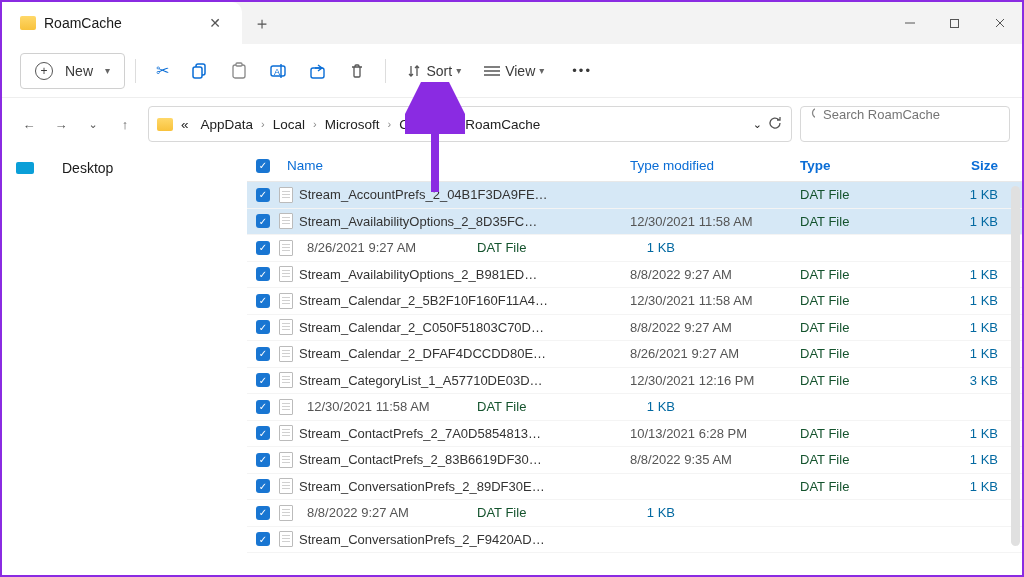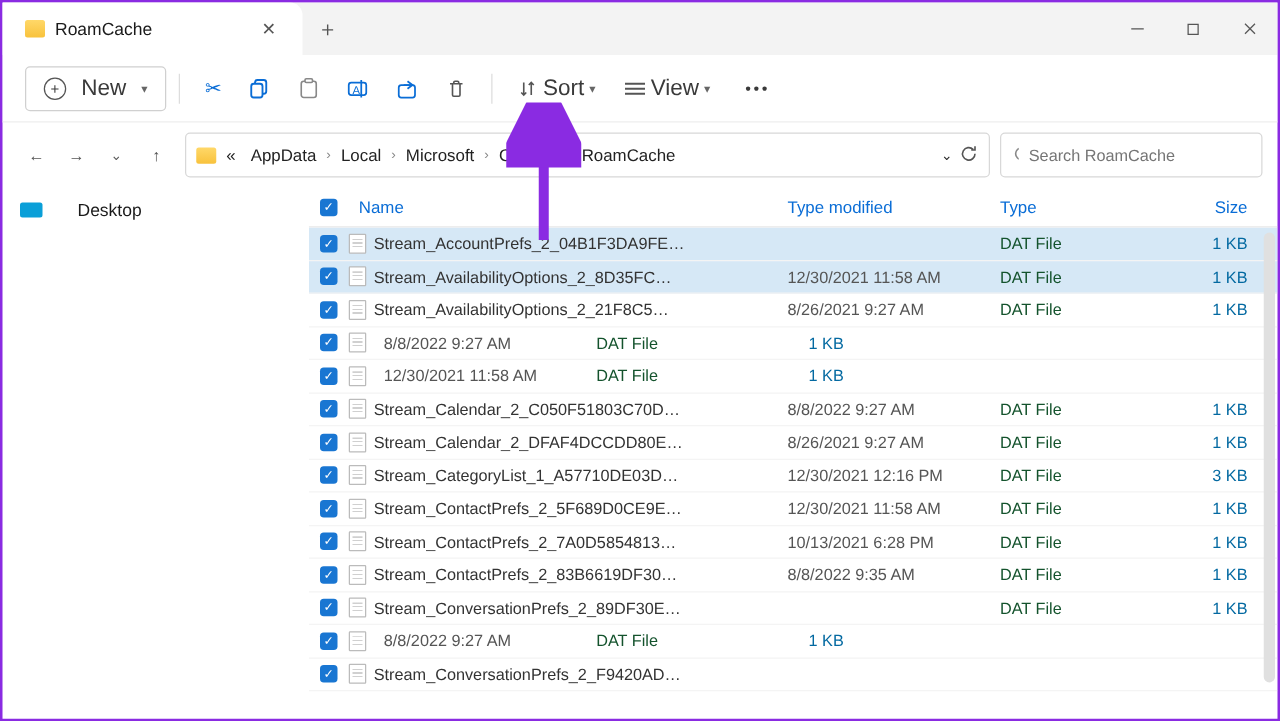--- a/index.html
+++ b/index.html
@@ -96,21 +96,21 @@
   }
   .chev {
     font-size: 10px; color: #666; margin-left: 4px;
   }
   .tb-sep {
     width: 1px; height: 24px;
     background: #ddd;
     margin: 0 8px;
   }
   .blue { color: #0a6dd6; }
-  .tb-label { font-size: 18px; margin-left: 4px; }
+  .tb-label { font-size: 14px; margin-left: 4px; }
 
   
   .addressbar {
     height: 52px;
     display: flex;
     align-items: center;
     padding: 0 12px;
     gap: 8px;
   }
   .nav-arrows {
@@ -141,21 +141,21 @@
   }
   .crumb { padding: 0 4px; cursor: pointer; white-space: nowrap; }
   .crumb-sep { color: #888; font-size: 11px; }
   .addr-right {
     margin-left: auto; display: flex; gap: 6px; align-items: center;
   }
   .searchbox {
     width: 210px; height: 36px;
     border: 1px solid #d8d8d8;
     border-radius: 4px;
-    display: flex; align-items: center;
+    display: flex; align-items: flex-start;
     padding: 0 10px; gap: 8px;
     color: #777;
   }
   .searchbox input {
     border: none; outline: none; flex: 1;
     font-size: 13px; color: #333;
     background: transparent;
   }
 
   
@@ -191,22 +191,22 @@
     height: 32px;
     align-items: center;
     border-bottom: 1px solid #e8e8e8;
     color: #0a6dd6;
     font-size: 13.5px;
   }
   .col { padding: 0 8px; }
   .col-check { width: 32px; display:flex; justify-content:center; }
   .col-name { flex: 1; }
   .col-date { width: 170px; }
-  .col-type { width: 150px; }
-  .col-size { width: 80px; text-align: right; padding-right: 24px; }
+  .col-type { width: 150px; font-weight: bold; }
+  .col-size { width: 80px; text-align: right; padding-right: 24px; font-weight: bold; }
 
   .rows { overflow-y: auto; height: calc(100% - 32px); }
   .row {
     display: flex; align-items: center;
     height: 26.5px;
     font-size: 13px;
     color: #333;
     border-bottom: 1px solid #f4f4f4;
   }
   .row.sel { background: #d6e8f6; }
@@ -417,35 +417,36 @@
           <span class="chk">✓</span>
           <span class="file-icon"></span>
           <span class="nm">Stream_AvailabilityOptions_2_8D35FC…</span>
           <span class="dm">12/30/2021 11:58 AM</span>
           <span class="tp">DAT File</span>
           <span class="sz">1 KB</span>
         </div>
         <div class="row">
           <span class="chk">✓</span>
           <span class="file-icon"></span>
-          <span class="nm">Stream_AvailabilityOptions_2_21F8C5…</span>
           <span class="dm">8/26/2021 9:27 AM</span>
           <span class="tp">DAT File</span>
           <span class="sz">1 KB</span>
         </div>
         <div class="row">
           <span class="chk">✓</span>
           <span class="file-icon"></span>
+          <span class="nm">Stream_AvailabilityOptions_2_B981ED…</span>
           <span class="dm">8/8/2022 9:27 AM</span>
           <span class="tp">DAT File</span>
           <span class="sz">1 KB</span>
         </div>
         <div class="row">
           <span class="chk">✓</span>
           <span class="file-icon"></span>
+          <span class="nm">Stream_Calendar_2_5B2F10F160F11A4…</span>
           <span class="dm">12/30/2021 11:58 AM</span>
           <span class="tp">DAT File</span>
           <span class="sz">1 KB</span>
         </div>
         <div class="row">
           <span class="chk">✓</span>
           <span class="file-icon"></span>
           <span class="nm">Stream_Calendar_2_C050F51803C70D…</span>
           <span class="dm">8/8/2022 9:27 AM</span>
           <span class="tp">DAT File</span>
@@ -463,21 +464,20 @@
           <span class="chk">✓</span>
           <span class="file-icon"></span>
           <span class="nm">Stream_CategoryList_1_A57710DE03D…</span>
           <span class="dm">12/30/2021 12:16 PM</span>
           <span class="tp">DAT File</span>
           <span class="sz">3 KB</span>
         </div>
         <div class="row">
           <span class="chk">✓</span>
           <span class="file-icon"></span>
-          <span class="nm">Stream_ContactPrefs_2_5F689D0CE9E…</span>
           <span class="dm">12/30/2021 11:58 AM</span>
           <span class="tp">DAT File</span>
           <span class="sz">1 KB</span>
         </div>
         <div class="row">
           <span class="chk">✓</span>
           <span class="file-icon"></span>
           <span class="nm">Stream_ContactPrefs_2_7A0D5854813…</span>
           <span class="dm">10/13/2021 6:28 PM</span>
           <span class="tp">DAT File</span>

